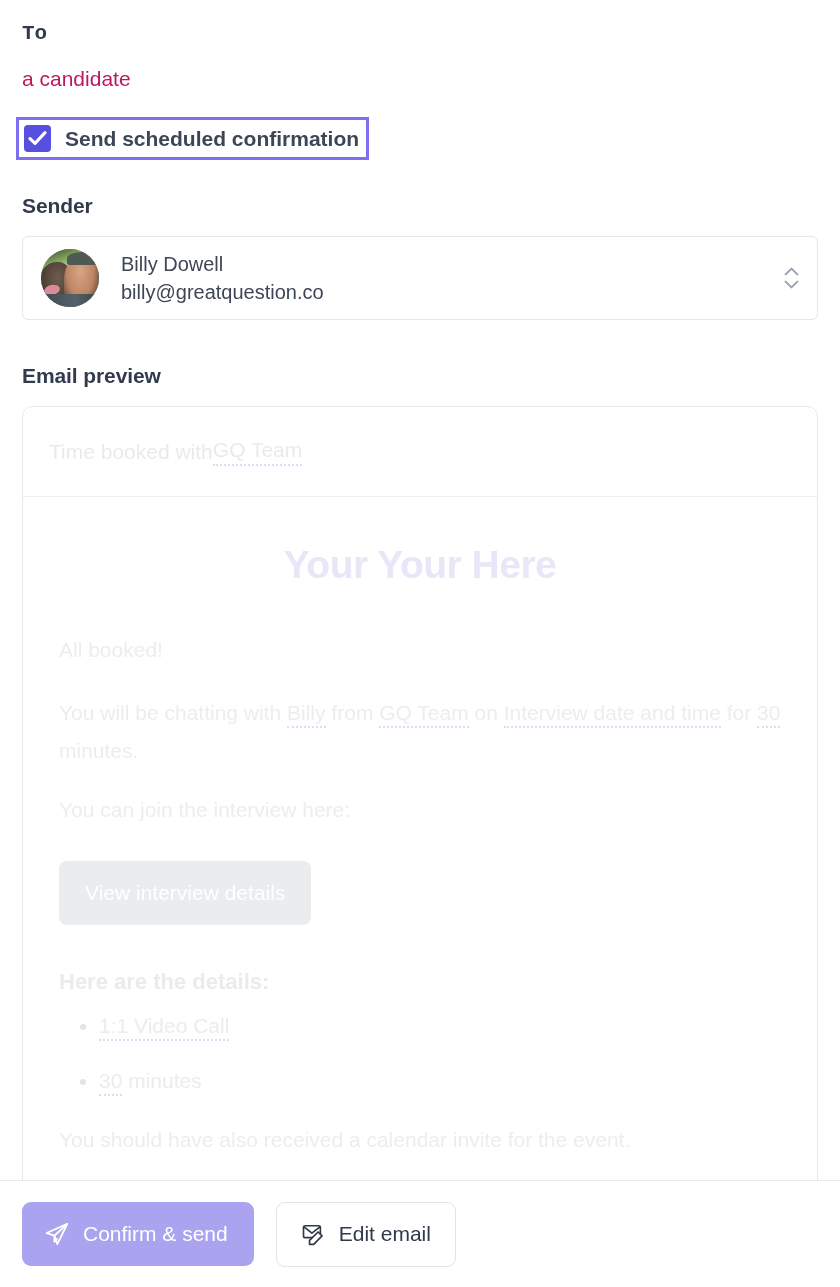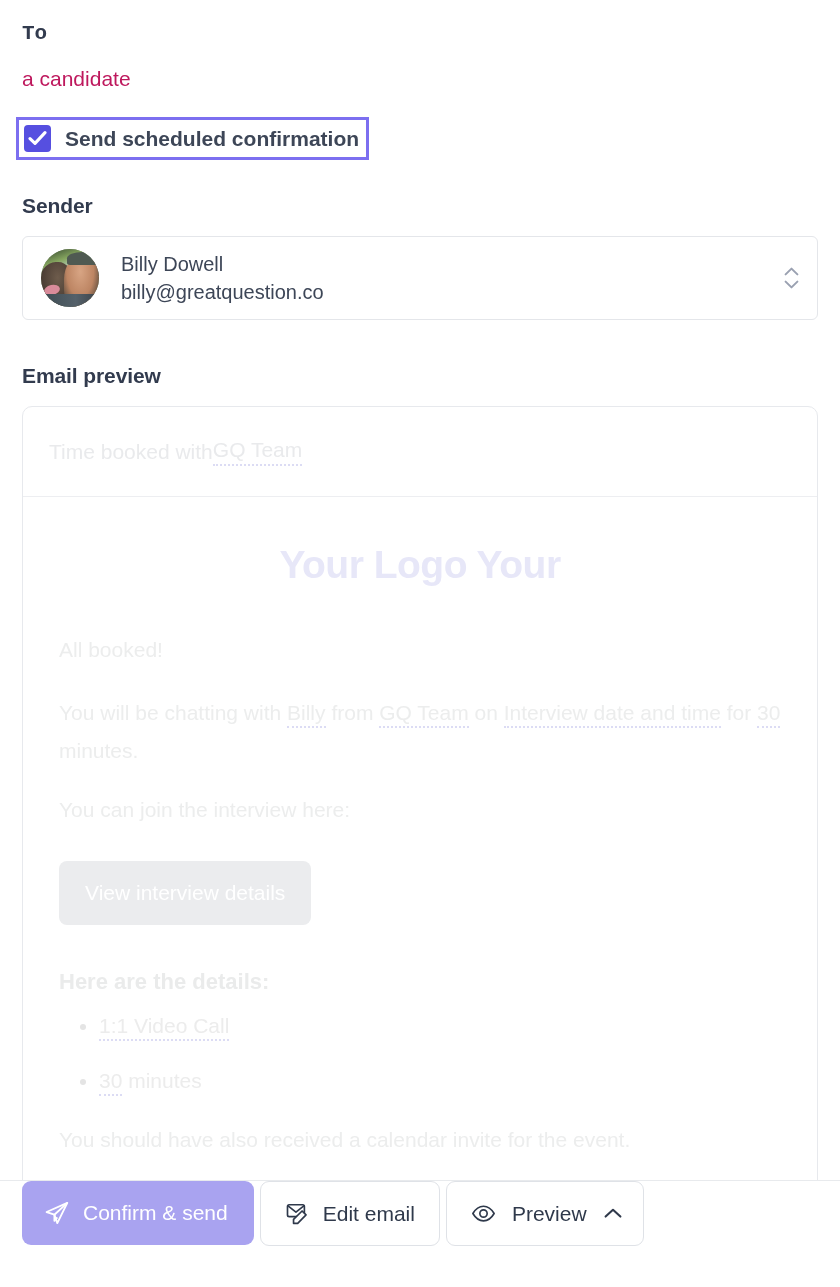--- a/index.html
+++ b/index.html
@@ -227,22 +227,22 @@
   
   .action-bar {
     position: absolute;
     left: 0;
     top: 1180px;
     width: 840px;
     height: 107px;
     background: #ffffff;
     border-top: 1px solid #e8eaed;
     display: flex;
-    align-items: flex-start;
-    gap: 6px;
+    align-items: center;
+    gap: 22px;
     padding: 0 22px;
   }
 
   .btn {
     display: inline-flex;
     align-items: center;
     gap: 13px;
     font-size: 21px;
     border-radius: 9px;
     cursor: pointer;
@@ -317,21 +317,21 @@
 
     <div class="preview-card">
 
       <div class="preview-subject">
         <span>Time booked with </span>
           <span class="token">GQ Team</span>
       </div>
 
       <div class="preview-body">
 
-        <div class="logo-line">Your Logo Your</div>
+        <div class="logo-line">Your Your Here</div>
 
         <div class="body-text" style="margin-top:44px;">All booked!</div>
 
         <div class="body-text"><span>You will be chatting with </span><span class="token">Billy</span><span> from </span><span class="token">GQ Team</span><span> on </span><span class="token">Interview date and time</span><span> for </span><span class="token">30</span><span> minutes.</span></div>
 
         <div class="body-text tight">You can join the interview here:</div>
 
         <button class="cta-button">View interview details</button>
 
         <div class="details-heading">Here are the details:</div>
@@ -366,29 +366,15 @@
       <span>
         <svg width="25" height="25" viewBox="0 0 24 24" fill="none" aria-hidden="true">
           <rect x="2.4" y="3.6" width="16.2" height="11.4" rx="1.6" stroke="#2f394b" stroke-width="1.6"></rect>
           <path d="M2.9 4.6 L10.5 10.6 L18.1 4.6" stroke="#2f394b" stroke-width="1.6" stroke-linecap="round" stroke-linejoin="round"></path>
           <path d="M8.2 21.4 L8.2 17.6 L16.4 9.6 L20.2 13.4 L12.2 21.4 Z" stroke="#2f394b" stroke-width="1.6" stroke-linejoin="round" fill="#ffffff"></path>
         </svg>
       </span>
       <span>Edit email</span>
     </button>
 
-    <button class="btn btn-secondary preview-btn">
-      <span>
-        <svg width="25" height="25" viewBox="0 0 24 24" fill="none" aria-hidden="true">
-          <path d="M1.8 12 C4.6 7.2 8.2 5 12 5 C15.8 5 19.4 7.2 22.2 12 C19.4 16.8 15.8 19 12 19 C8.2 19 4.6 16.8 1.8 12 Z" stroke="#2f394b" stroke-width="1.6" stroke-linejoin="round"></path>
-          <circle cx="12" cy="12" r="3.5" stroke="#2f394b" stroke-width="1.6"></circle>
-        </svg>
-      </span>
-      <span>Preview</span>
-      <span>
-        <svg width="20" height="13" viewBox="0 0 20 13" fill="none" aria-hidden="true">
-          <path d="M2.6 9.6 L10 2.8 L17.4 9.6" stroke="#2f394b" stroke-width="2.1" stroke-linecap="round" stroke-linejoin="round"></path>
-        </svg>
-      </span>
-    </button>
 
   </div>
 </div>
 
 </body></html>

